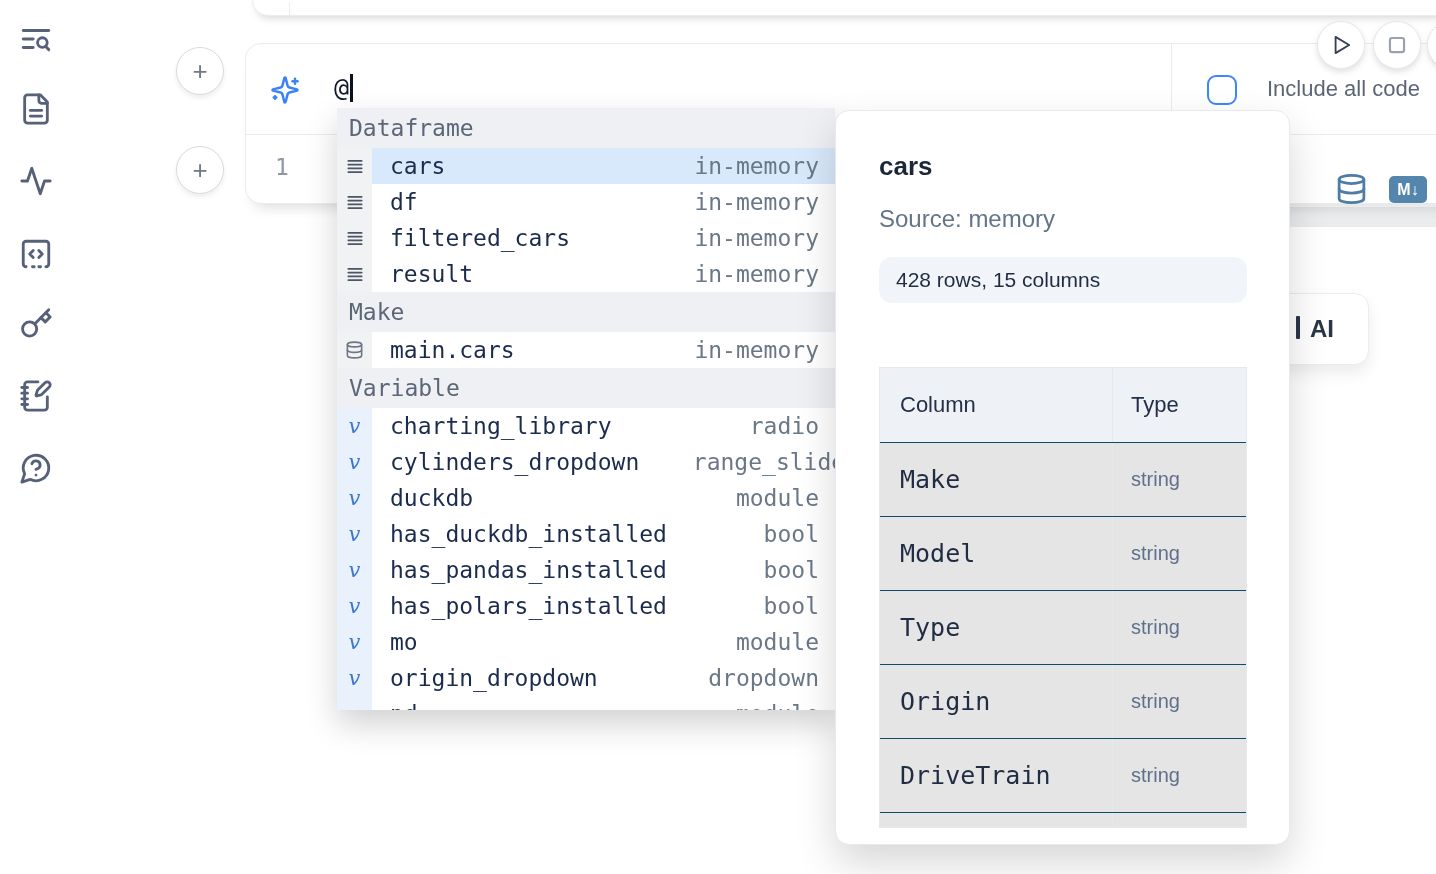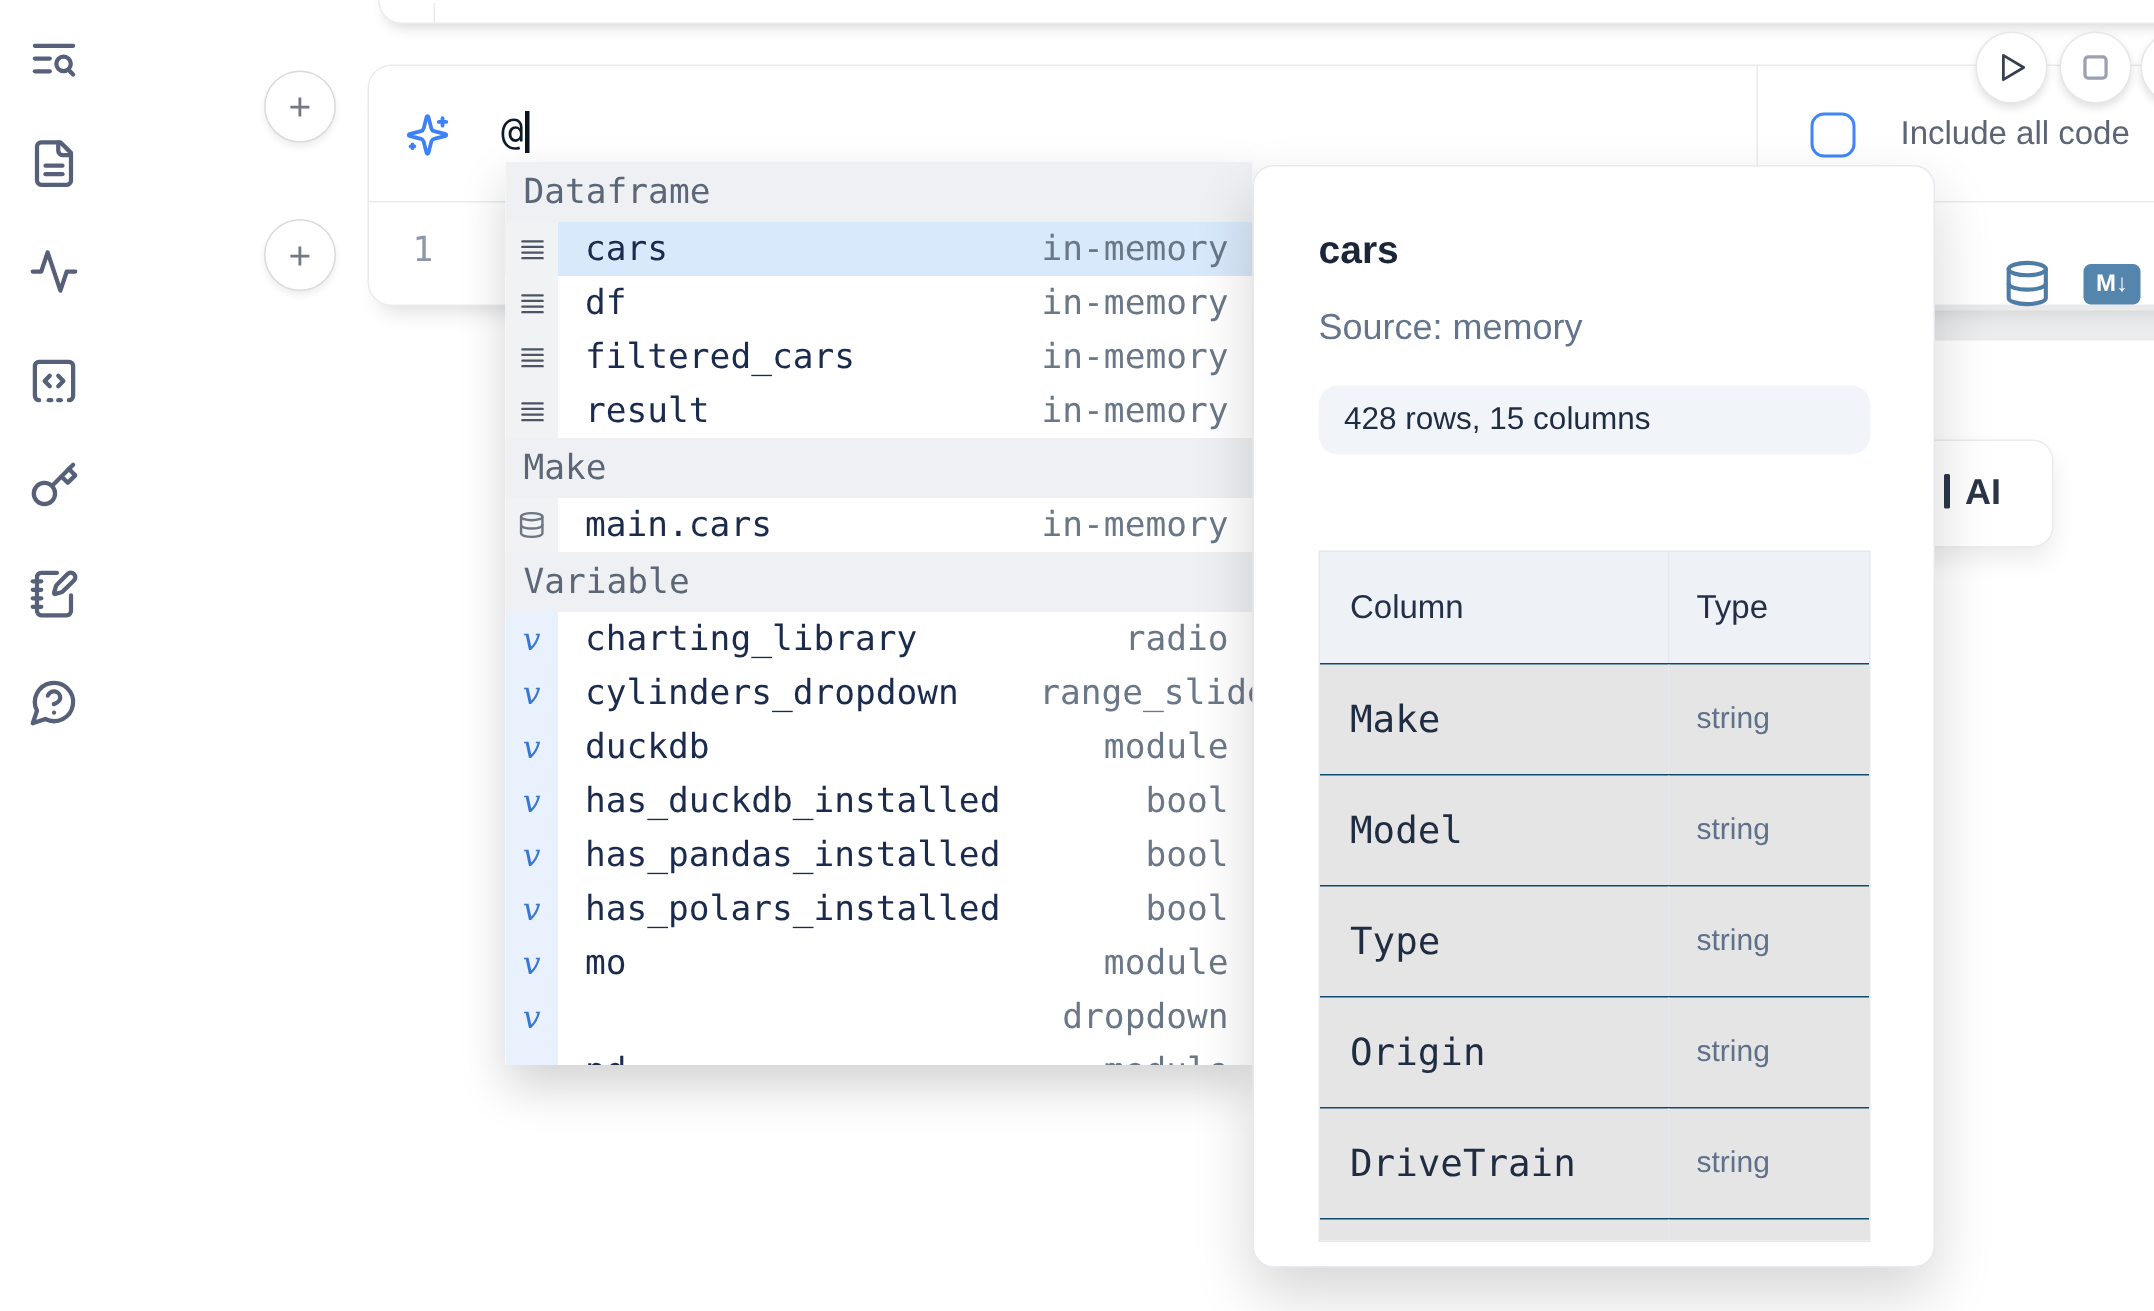--- a/index.html
+++ b/index.html
@@ -298,20 +298,21 @@
         <span class="ac-icon blue">
           <span class="var-glyph">v</span>
         </span>
         <span class="ac-name">mo</span>
         <span class="ac-type">module</span>
       </div>
       <div class="ac-item">
         <span class="ac-icon blue">
           <span class="var-glyph">v</span>
         </span>
+        <span class="ac-name">origin_dropdown</span>
         <span class="ac-type">dropdown</span>
       </div>
       <div class="ac-item">
         <span class="ac-icon blue">
           <span class="var-glyph">v</span>
         </span>
         <span class="ac-name">pd</span>
         <span class="ac-type">module</span>
       </div>
     </div>

